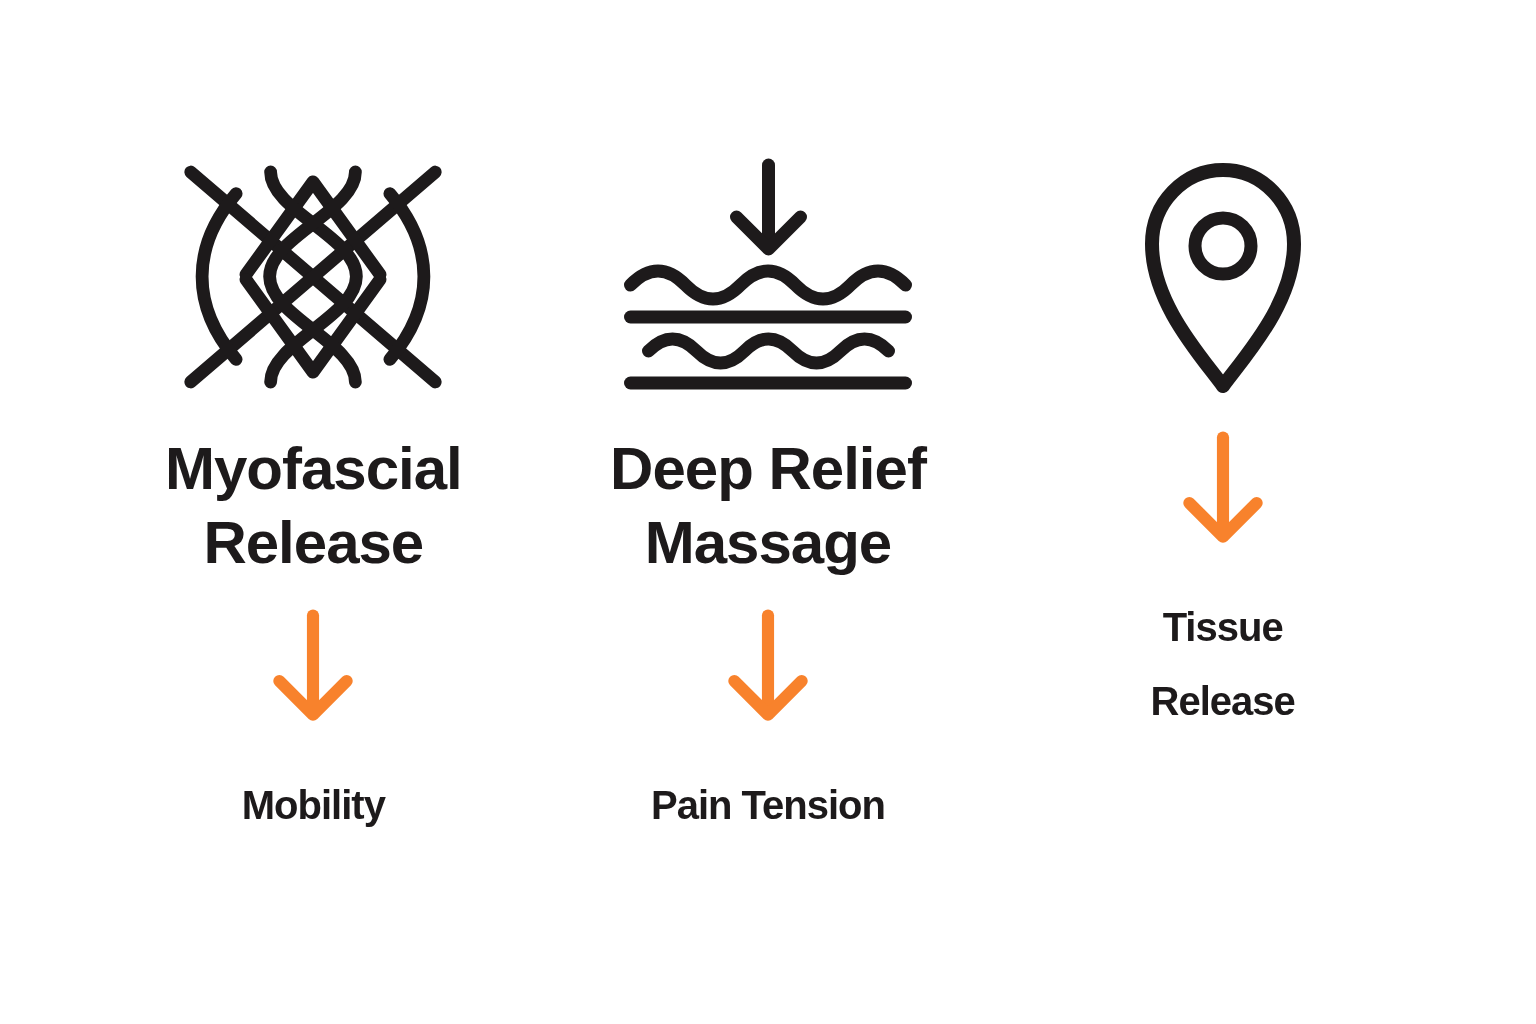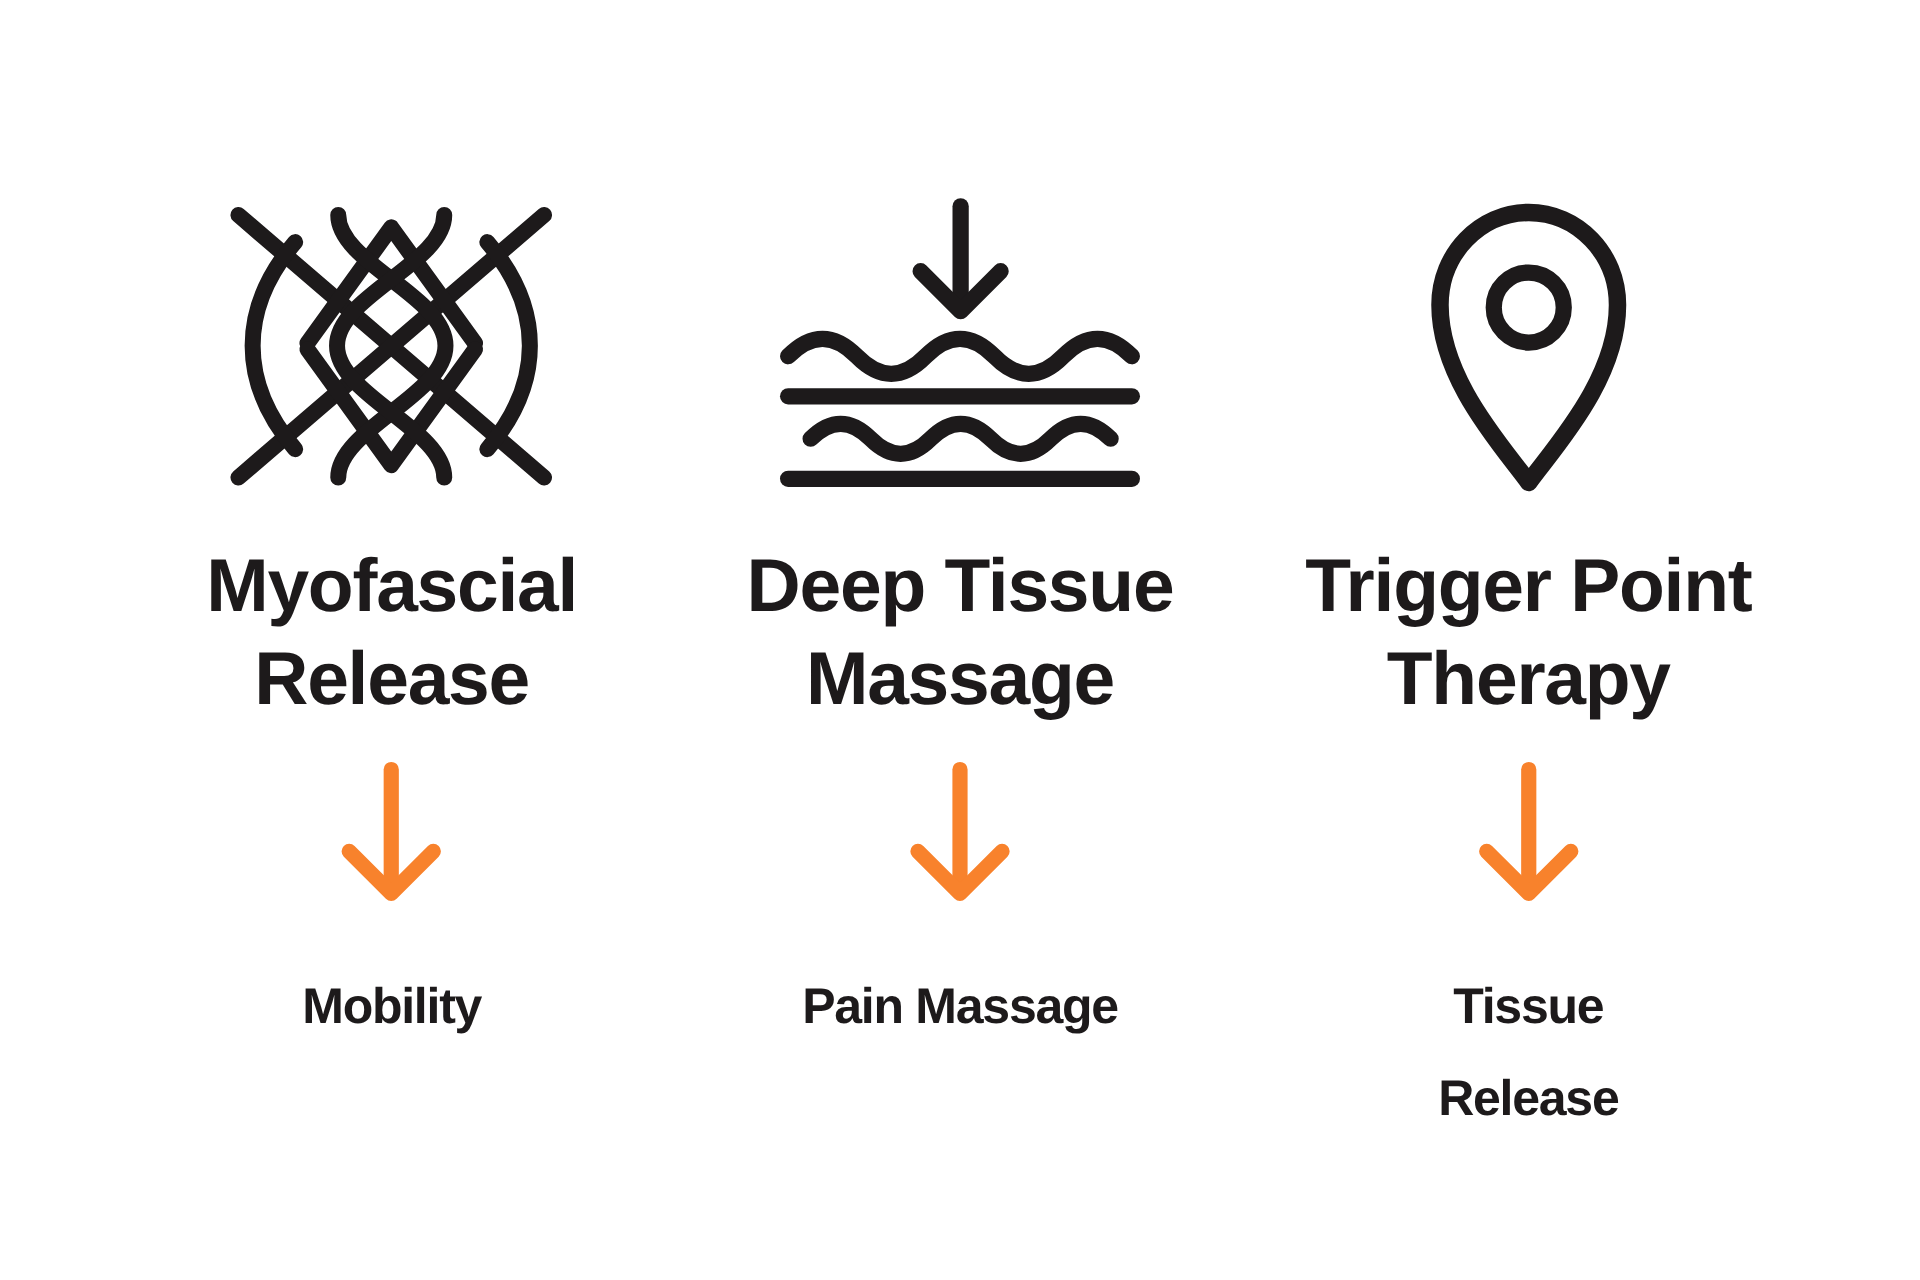--- a/index.html
+++ b/index.html
@@ -117,44 +117,40 @@
         <svg width="296" height="240" viewBox="0 0 295 240" fill="none" stroke="currentColor" stroke-width="13" stroke-linecap="round" stroke-linejoin="round">
           <path d="M 148,8 L 148,86"></path>
           <path d="M 116,60 L 148,92 L 180,60"></path>
           <path d="M 10,128 Q 37.5,100 65,128 T 120,128 T 175,128 T 230,128 T 285,128"></path>
           <path d="M 10,160 L 285,160"></path>
           <path d="M 28,194 Q 52,170 76,194 T 124,194 T 172,194 T 220,194 T 268,194"></path>
           <path d="M 10,226 L 285,226"></path>
         </svg>
       </div>
       <div class="slot-title">
-        <div class="title">Deep Tissue
+        <div class="title">Deep Relief
 Massage</div>
       </div>
       <div class="slot-arrow">
         <svg width="86" height="118" viewBox="0 0 92 124" fill="none" stroke="currentColor" stroke-width="13" stroke-linecap="round" stroke-linejoin="round">
           <path d="M 46,7 L 46,112"></path>
           <path d="M 10,77 L 46,113 L 82,77"></path>
         </svg>
       </div>
       <div class="slot-result">
-        <div class="result">Pain Massage</div>
+        <div class="result">Pain Tension</div>
       </div>
     </div>
 
     <div class="column">
       <div class="slot-icon">
         <svg width="176" height="245" viewBox="0 0 176 245" fill="none" stroke="currentColor" stroke-width="14" stroke-linecap="round" stroke-linejoin="round">
           <path d="M 88,231 C 66,201 17,148 17,89 C 17,48 49,15 88,15 C 127,15 159,48 159,89 C 159,148 110,201 88,231 Z"></path>
           <circle cx="88" cy="91" r="28" stroke-width="13"></circle>
         </svg>
-      </div>
-      <div class="slot-title">
-        <div class="title">Trigger Point
-Therapy</div>
       </div>
       <div class="slot-arrow">
         <svg width="86" height="118" viewBox="0 0 92 124" fill="none" stroke="currentColor" stroke-width="13" stroke-linecap="round" stroke-linejoin="round">
           <path d="M 46,7 L 46,112"></path>
           <path d="M 10,77 L 46,113 L 82,77"></path>
         </svg>
       </div>
       <div class="slot-result">
         <div class="result">Tissue
 Release</div>

